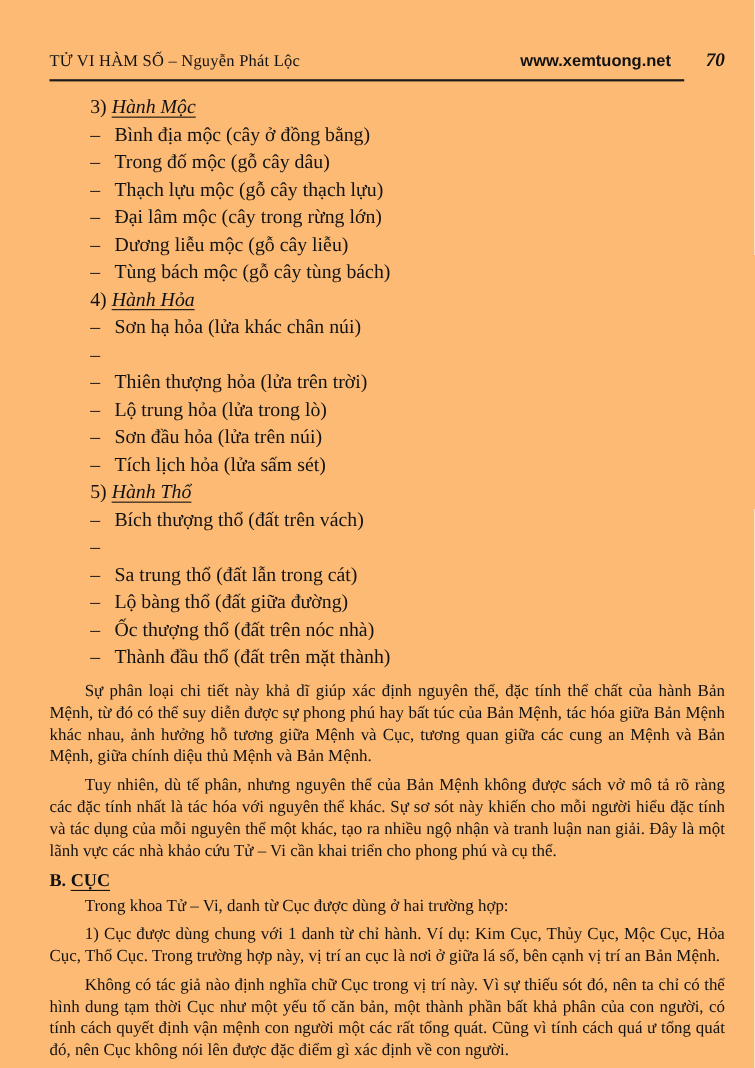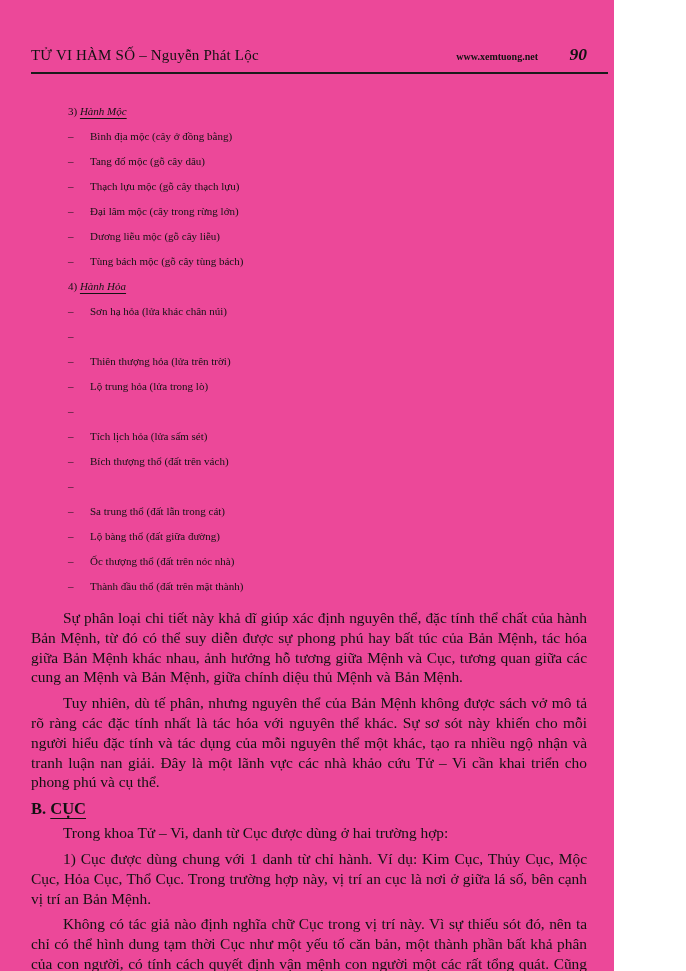--- a/index.html
+++ b/index.html
@@ -1,59 +1,59 @@
 <!DOCTYPE html>
 <html><head>
 <meta charset="utf-8">
 <style>
   * { margin: 0; padding: 0; box-sizing: border-box; }
   html, body { background: #ffffff; }
   .page {
     position: relative;
-    width: 614px;
+    width: 686px;
     height: 971px;
-    background: #ec4899;
+    background: #fdba74;
     color: #121212;
     font-family: "Liberation Serif", "DejaVu Serif", serif;
-    padding: 44px 27px 0 31px;
+    padding: 44px 27px 0 45px;
     overflow: hidden;
   }
   
   .header {
     display: flex;
     align-items: baseline;
     font-size: 15px;
   }
   .h-title {
     flex: 1 1 auto;
     letter-spacing: 0.2px;
     white-space: nowrap;
   }
   .h-site {
-    font-family: Liberation Serif, serif;
+    font-family: Liberation Sans, sans-serif;
     font-weight: bold;
-    font-size: 10px;
+    font-size: 15px;
     white-space: nowrap;
   }
   .h-page {
     width: 49px;
     text-align: right;
     font-style: italic;
     font-weight: 600;
     font-size: 17.5px;
     white-space: nowrap;
   }
   .rule-row { margin-top: 7px; height: 2px; }
   .rule {
     width: 577px;
     height: 1.6px;
     background: #1a1a1a;
   }
   
-  .list-block { margin-top: 25px; font-size: 11px; }
+  .list-block { margin-top: 11px; font-size: 18px; }
   .sec-heading {
     height: 25px;
     line-height: 25px;
     padding-left: 37px;
     white-space: nowrap;
   }
   .sec-title {
     font-style: italic;
     text-decoration: underline;
     text-underline-offset: 3px;
@@ -86,36 +86,36 @@
   }
 </style>
 </head>
 <body>
 
 <div class="page">
 
   <div class="header">
     <span class="h-title">TỬ VI HÀM SỐ – Nguyễn Phát Lộc</span>
     <span class="h-site">www.xemtuong.net</span>
-    <span class="h-page">90</span>
+    <span class="h-page">70</span>
   </div>
   <div class="rule-row">
     <div class="rule"></div>
   </div>
 
   <div class="list-block">
 
     <div class="sec-heading"><span>3)</span> <span class="sec-title">Hành Mộc</span></div>
     <div class="li">
         <span class="dash">–</span>
         <span class="li-text">Bình địa mộc (cây ở đồng bằng)</span>
       </div>
     <div class="li">
         <span class="dash">–</span>
-        <span class="li-text">Tang đố mộc (gỗ cây dâu)</span>
+        <span class="li-text">Trong đố mộc (gỗ cây dâu)</span>
       </div>
     <div class="li">
         <span class="dash">–</span>
         <span class="li-text">Thạch lựu mộc (gỗ cây thạch lựu)</span>
       </div>
     <div class="li">
         <span class="dash">–</span>
         <span class="li-text">Đại lâm mộc (cây trong rừng lớn)</span>
       </div>
     <div class="li">
@@ -138,26 +138,28 @@
     <div class="li">
         <span class="dash">–</span>
         <span class="li-text">Thiên thượng hỏa (lửa trên trời)</span>
       </div>
     <div class="li">
         <span class="dash">–</span>
         <span class="li-text">Lộ trung hỏa (lửa trong lò)</span>
       </div>
     <div class="li">
         <span class="dash">–</span>
+        <span class="li-text">Sơn đầu hỏa (lửa trên núi)</span>
       </div>
     <div class="li">
         <span class="dash">–</span>
         <span class="li-text">Tích lịch hỏa (lửa sấm sét)</span>
       </div>
 
+    <div class="sec-heading"><span>5)</span> <span class="sec-title">Hành Thổ</span></div>
     <div class="li">
         <span class="dash">–</span>
         <span class="li-text">Bích thượng thổ (đất trên vách)</span>
       </div>
     <div class="li">
         <span class="dash">–</span>
       </div>
     <div class="li">
         <span class="dash">–</span>
         <span class="li-text">Sa trung thổ (đất lẫn trong cát)</span>

